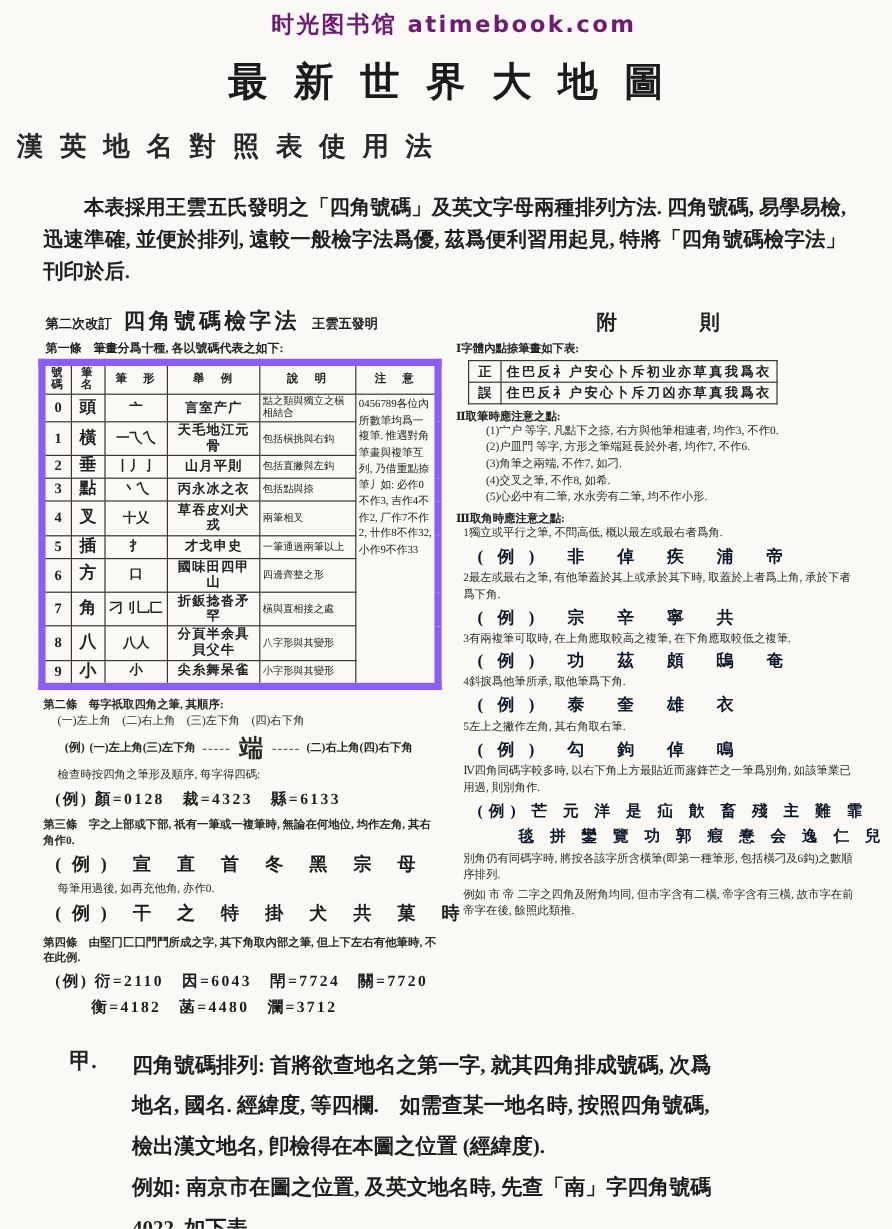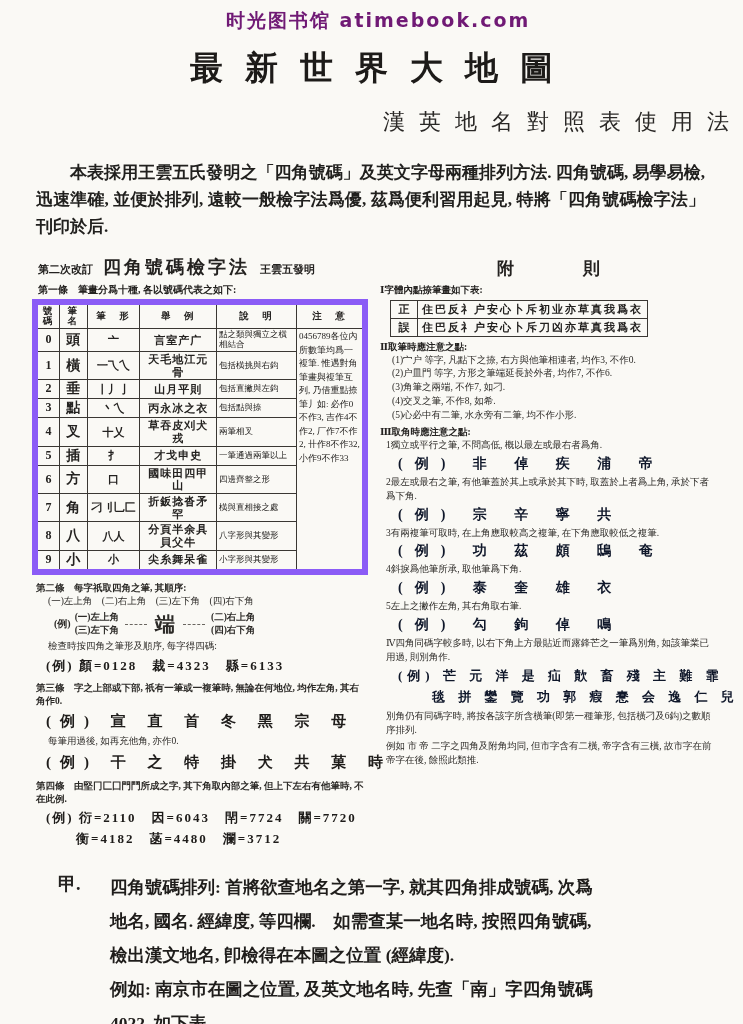--- a/index.html
+++ b/index.html
@@ -21,22 +21,22 @@
     color:#701a75;font-weight:600;white-space:nowrap;
   }
 
   
   .title{
     margin-top:46px;text-align:center;
     font-size:33px;font-weight:700;letter-spacing:22px;
     text-indent:22px;color:#1d1b19;
   }
   .subtitle{
-    margin-top:16px;text-align:right;
-    font-size:22px;font-weight:400;letter-spacing:14px;
+    margin-top:16px;text-align:left;
+    font-size:22px;font-weight:700;letter-spacing:14px;
     text-indent:14px;color:#2a2826;
   }
 
   
   .intro{
     margin:22px 38px 0 36px;
     font-size:17px;font-weight:700;line-height:1.6;
     text-align:justify;text-indent:2em;color:#21201e;
   }
 
@@ -73,38 +73,38 @@
   .rule-sub{margin-left:16px;}
   .ex-line{
     font-size:15px;font-weight:700;letter-spacing:9px;
     margin:3px 0 3px 14px;color:#1e1c1a;white-space:nowrap;
   }
   .ex-line.codes{font-size:13px;letter-spacing:2px;}
   .ex-line.codes2{font-size:13px;letter-spacing:2px;margin-left:44px;}
 
   .diagram{display:flex;align-items:center;margin:2px 0 2px 22px;gap:4px;}
   .diag-label{font-size:10px;font-weight:700;}
-  .diag-col{display:flex;flex-direction:column;gap:0;font-size:9.5px;font-weight:700;}
+  .diag-col{display:flex;flex-direction:row;gap:0;font-size:9.5px;font-weight:700;}
   .diag-line{width:22px;border-top:1px dashed #6a6660;margin:0 2px;}
   .diag-center{font-size:20px;font-weight:700;margin:0 2px;}
 
   
   .appendix-title{
     text-align:center;font-size:17px;font-weight:700;
     letter-spacing:26px;text-indent:26px;margin-top:2px;
   }
   .r-head{font-size:9.5px;font-weight:700;margin-top:4px;}
   table.zw-table{
     border-collapse:collapse;margin:3px 0 2px 10px;
     border:1.5px solid #2b2926;font-size:11px;
   }
   table.zw-table td{border:1px solid #3a3733;padding:1px 4px;}
   td.zw-label{font-weight:700;text-align:center;width:18px;font-size:11px;}
   td.zw-chars{letter-spacing:2px;font-weight:700;white-space:nowrap;font-size:11px;}
-  .r-item{font-size:9.5px;line-height:1.45;margin-left:12px;color:#2c2a27;}
+  .r-item{font-size:9.5px;line-height:1.45;margin-left:25px;color:#2c2a27;}
   .r-rule{font-size:9.5px;line-height:1.45;margin-left:6px;color:#2c2a27;}
   .r-ex{
     font-size:14px;font-weight:700;letter-spacing:12px;
     margin:2px 0 3px 18px;white-space:nowrap;color:#0f172a;
   }
   .r-ex.wide{letter-spacing:5px;font-size:13px;}
   .r-ex.wide2{letter-spacing:5px;font-size:13px;margin-left:52px;}
   .r-tail{font-size:9.5px;line-height:1.5;margin:2px 0 0 6px;color:#2c2a27;}
 
   

